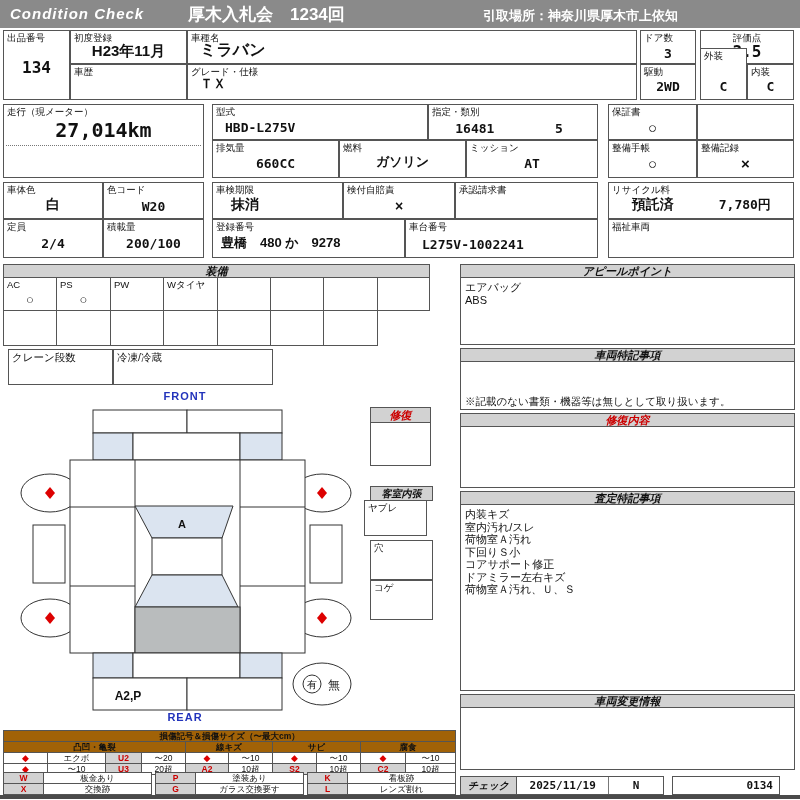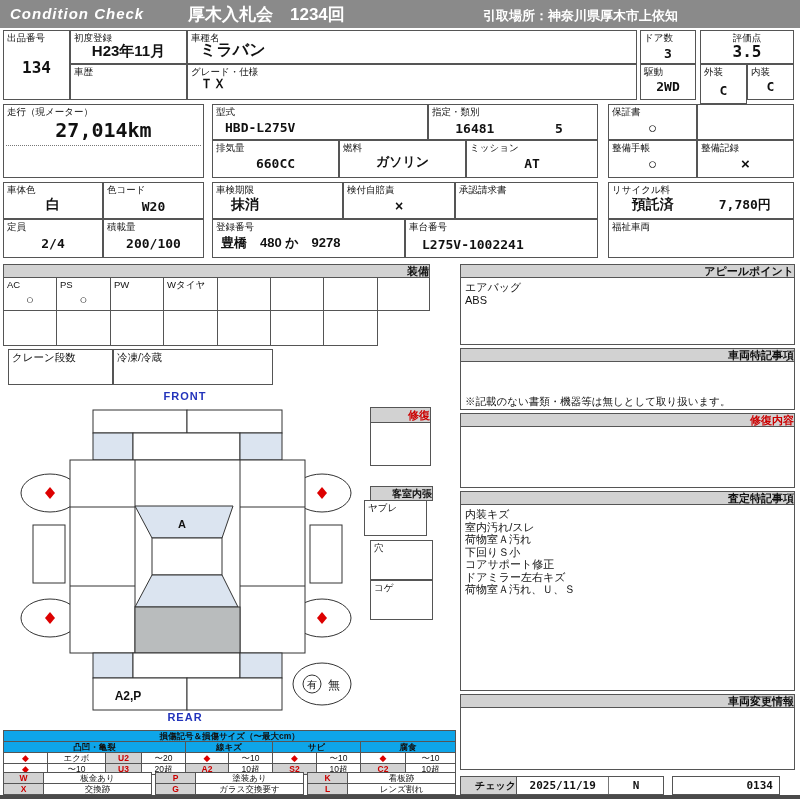--- a/index.html
+++ b/index.html
@@ -13,32 +13,32 @@
   .pickup{position:absolute;left:483px;top:7px;font-size:13px;font-weight:bold;}
   .category{position:absolute;right:6px;top:7px;font-size:13px;font-weight:bold;margin-top:43px;}
   
   .cell{position:absolute;border:1px solid #555;background:#fff;box-sizing:border-box;}
   .lbl{position:absolute;top:1px;left:3px;font-size:9.5px;color:#111;white-space:nowrap;}
   .lbl.c{left:0;right:0;text-align:center;}
   .val{position:absolute;left:0;right:0;bottom:4px;text-align:center;font-weight:bold;font-size:13px;white-space:nowrap;}
   .val.l{text-align:left;padding-left:12px;}
   .val.big{font-size:16px;}
   .mono{font-family:"DejaVu Sans Mono","Liberation Mono",monospace;}
-  .hdr{position:absolute;background:#d2d2d2;border:1px solid #555;text-align:right;
-       font-size:11px;font-weight:bold;box-sizing:border-box;line-height:13px;}
+  .hdr{position:absolute;background:#d2d2d2;border:1px solid #555;text-align:center;
+       font-size:11px;font-weight:bold;box-sizing:border-box;line-height:13px;font-style:italic;}
   .hdr.red{color:#cc0000;}
   .box{position:absolute;border:1px solid #555;background:#fff;box-sizing:border-box;}
   .line{font-size:11px;line-height:12.5px;padding-left:4px;white-space:nowrap;}
   .bluelabel{position:absolute;width:100px;text-align:center;color:#2233bb;font-weight:bold;font-size:11px;letter-spacing:1px;}
   .dotted-split{position:absolute;left:2px;right:2px;top:40px;border-bottom:1px dotted #777;}
   
   table{border-collapse:collapse;table-layout:fixed;position:absolute;background:#fff;}
   td{border:1px solid #555;font-size:8.5px;line-height:9px;height:10px;text-align:center;
      padding:0;overflow:hidden;white-space:nowrap;}
-  td.gray{background:#0ea5e9;font-weight:bold;}
+  td.gray{background:#a16207;font-weight:bold;}
   td.code{background:#d2d2d2;color:#cc0000;font-weight:bold;}
   td.dia{color:#dd0000;font-size:9px;}
   tr.dot td{border-top:1px dotted #888;}
   .bottombar{position:absolute;left:0;top:795px;width:800px;height:4px;background:#4a4a4a;}
   .flexval{position:absolute;left:0;right:0;bottom:3px;display:flex;font-weight:bold;}
   svg text{font-family:"Liberation Sans",sans-serif;}
 </style>
 </head>
 <body>
 
@@ -76,21 +76,21 @@
     <div class="val mono" style="bottom:2px">3</div>
   </div>
   <div class="cell" style="left:640px;top:64px;width:56px;height:36px">
     <span class="lbl">駆動</span>
     <div class="val mono" style="bottom:5px">2WD</div>
   </div>
   <div class="cell" style="left:700px;top:30px;width:94px;height:34px">
     <span class="lbl c">評価点</span>
     <div class="val big mono" style="bottom:2px">3.5</div>
   </div>
-  <div class="cell" style="left:700px;top:64px;width:47px;height:40px">
+  <div class="cell" style="left:700px;top:48px;width:47px;height:52px">
     <span class="lbl">外装</span>
     <div class="val mono" style="bottom:5px">C</div>
   </div>
   <div class="cell" style="left:747px;top:64px;width:47px;height:36px">
     <span class="lbl">内装</span>
     <div class="val mono" style="bottom:5px">C</div>
   </div>
 
   <div class="cell" style="left:3px;top:104px;width:201px;height:74px">
     <span class="lbl">走行（現メーター）</span>

